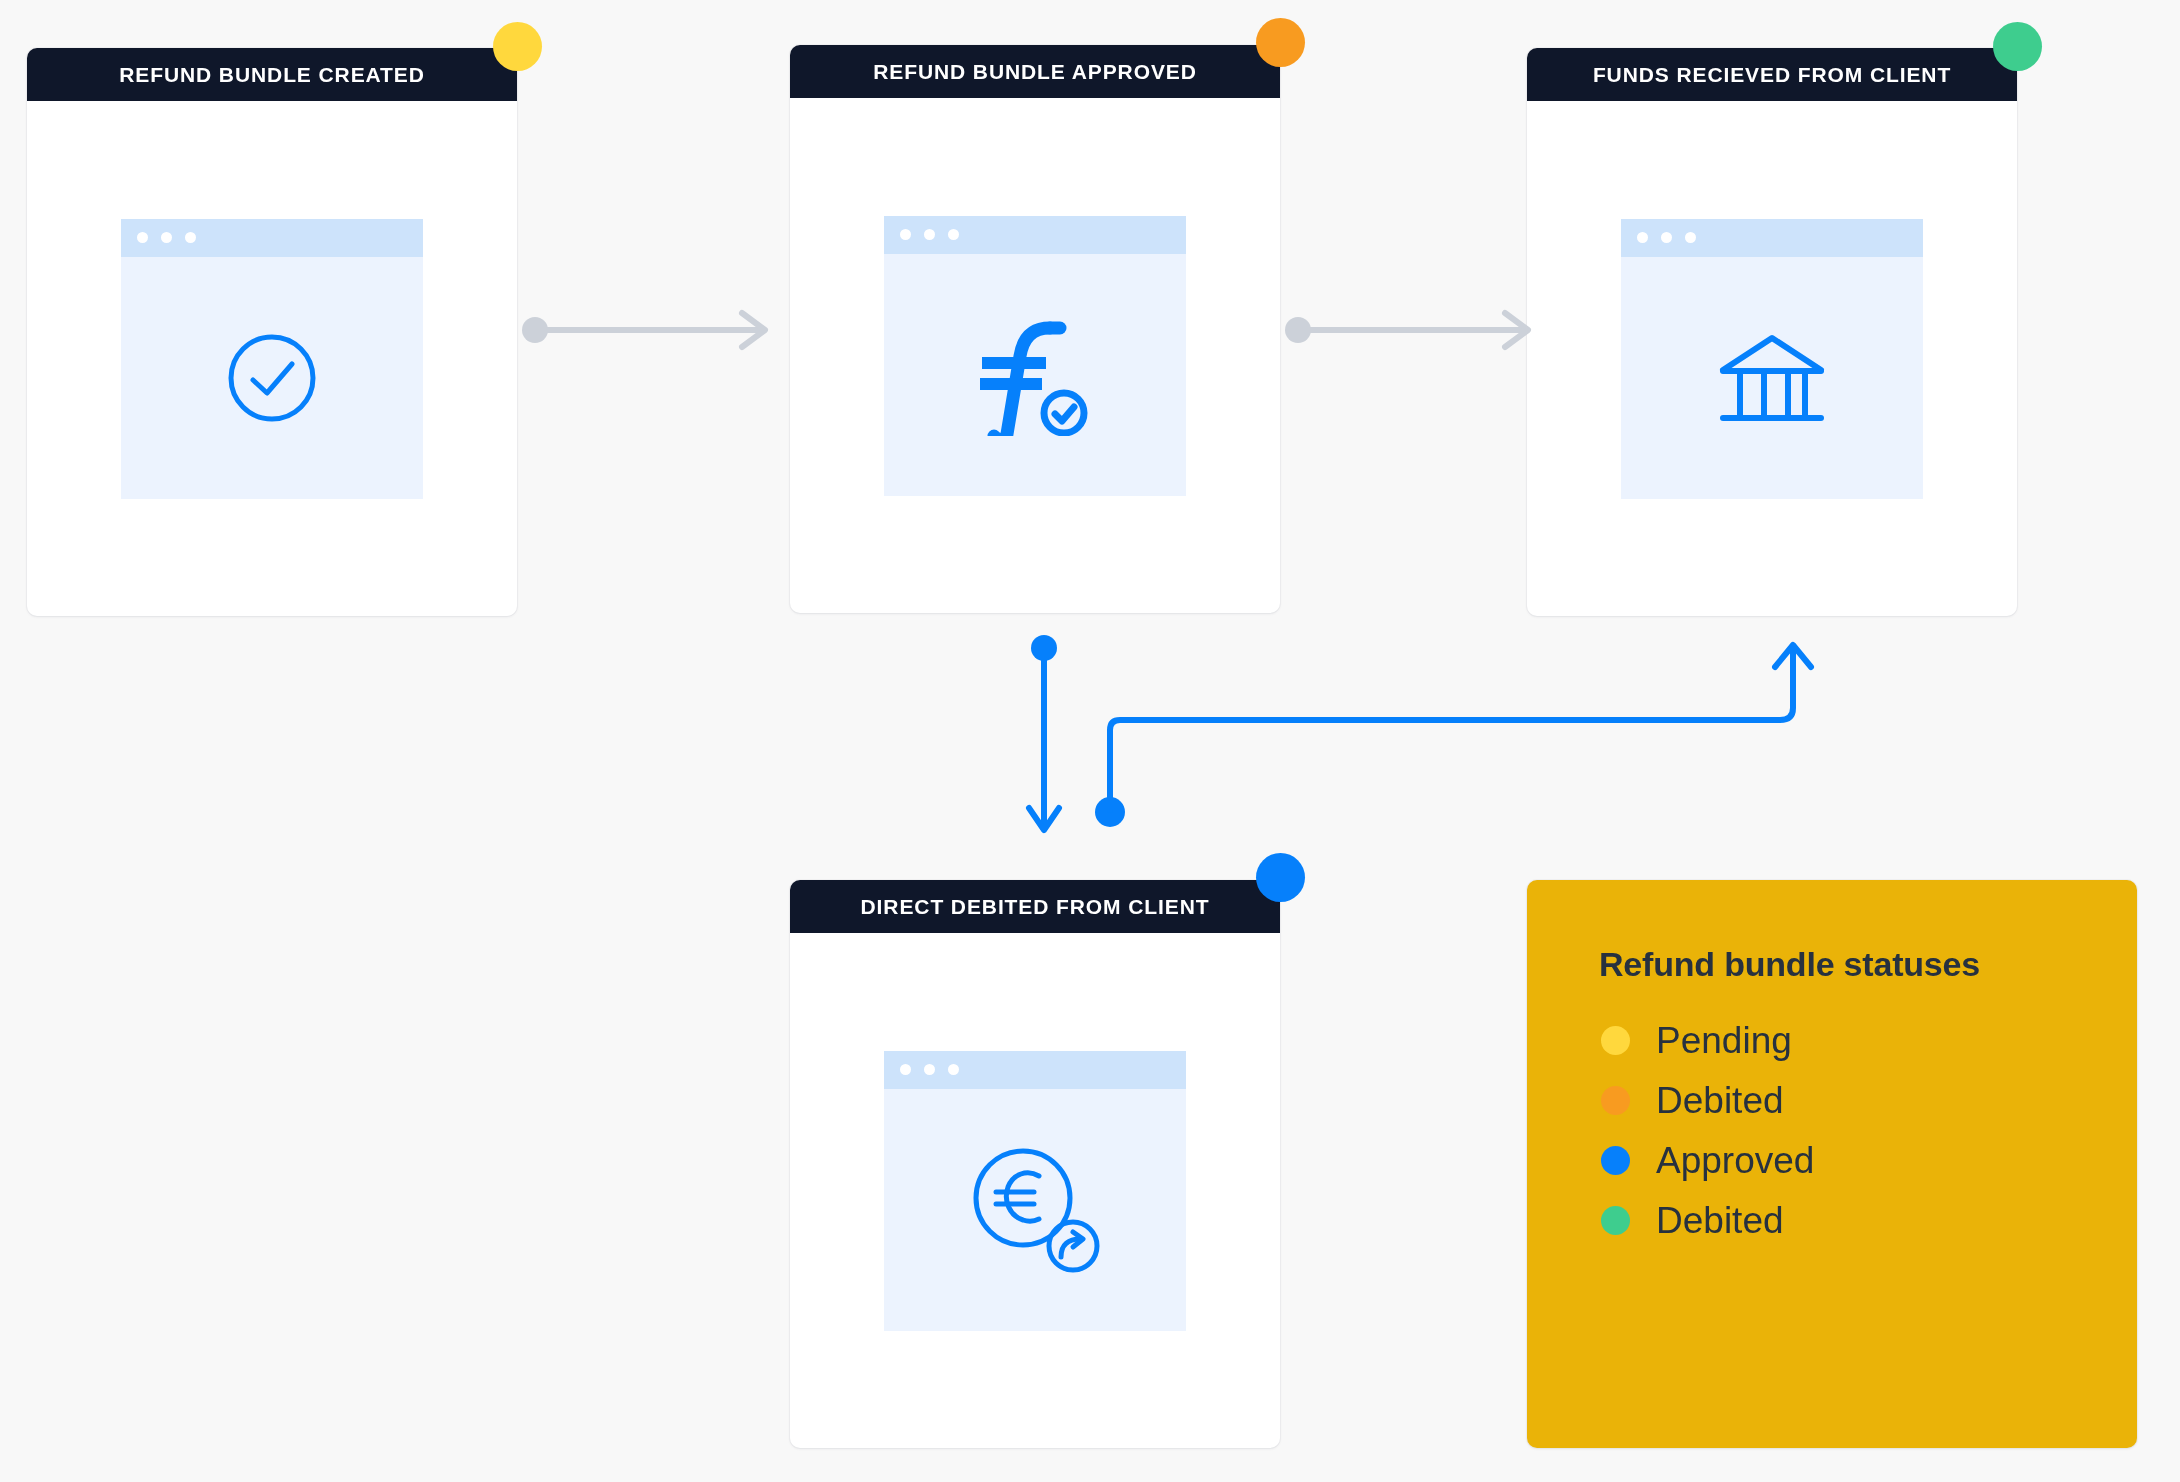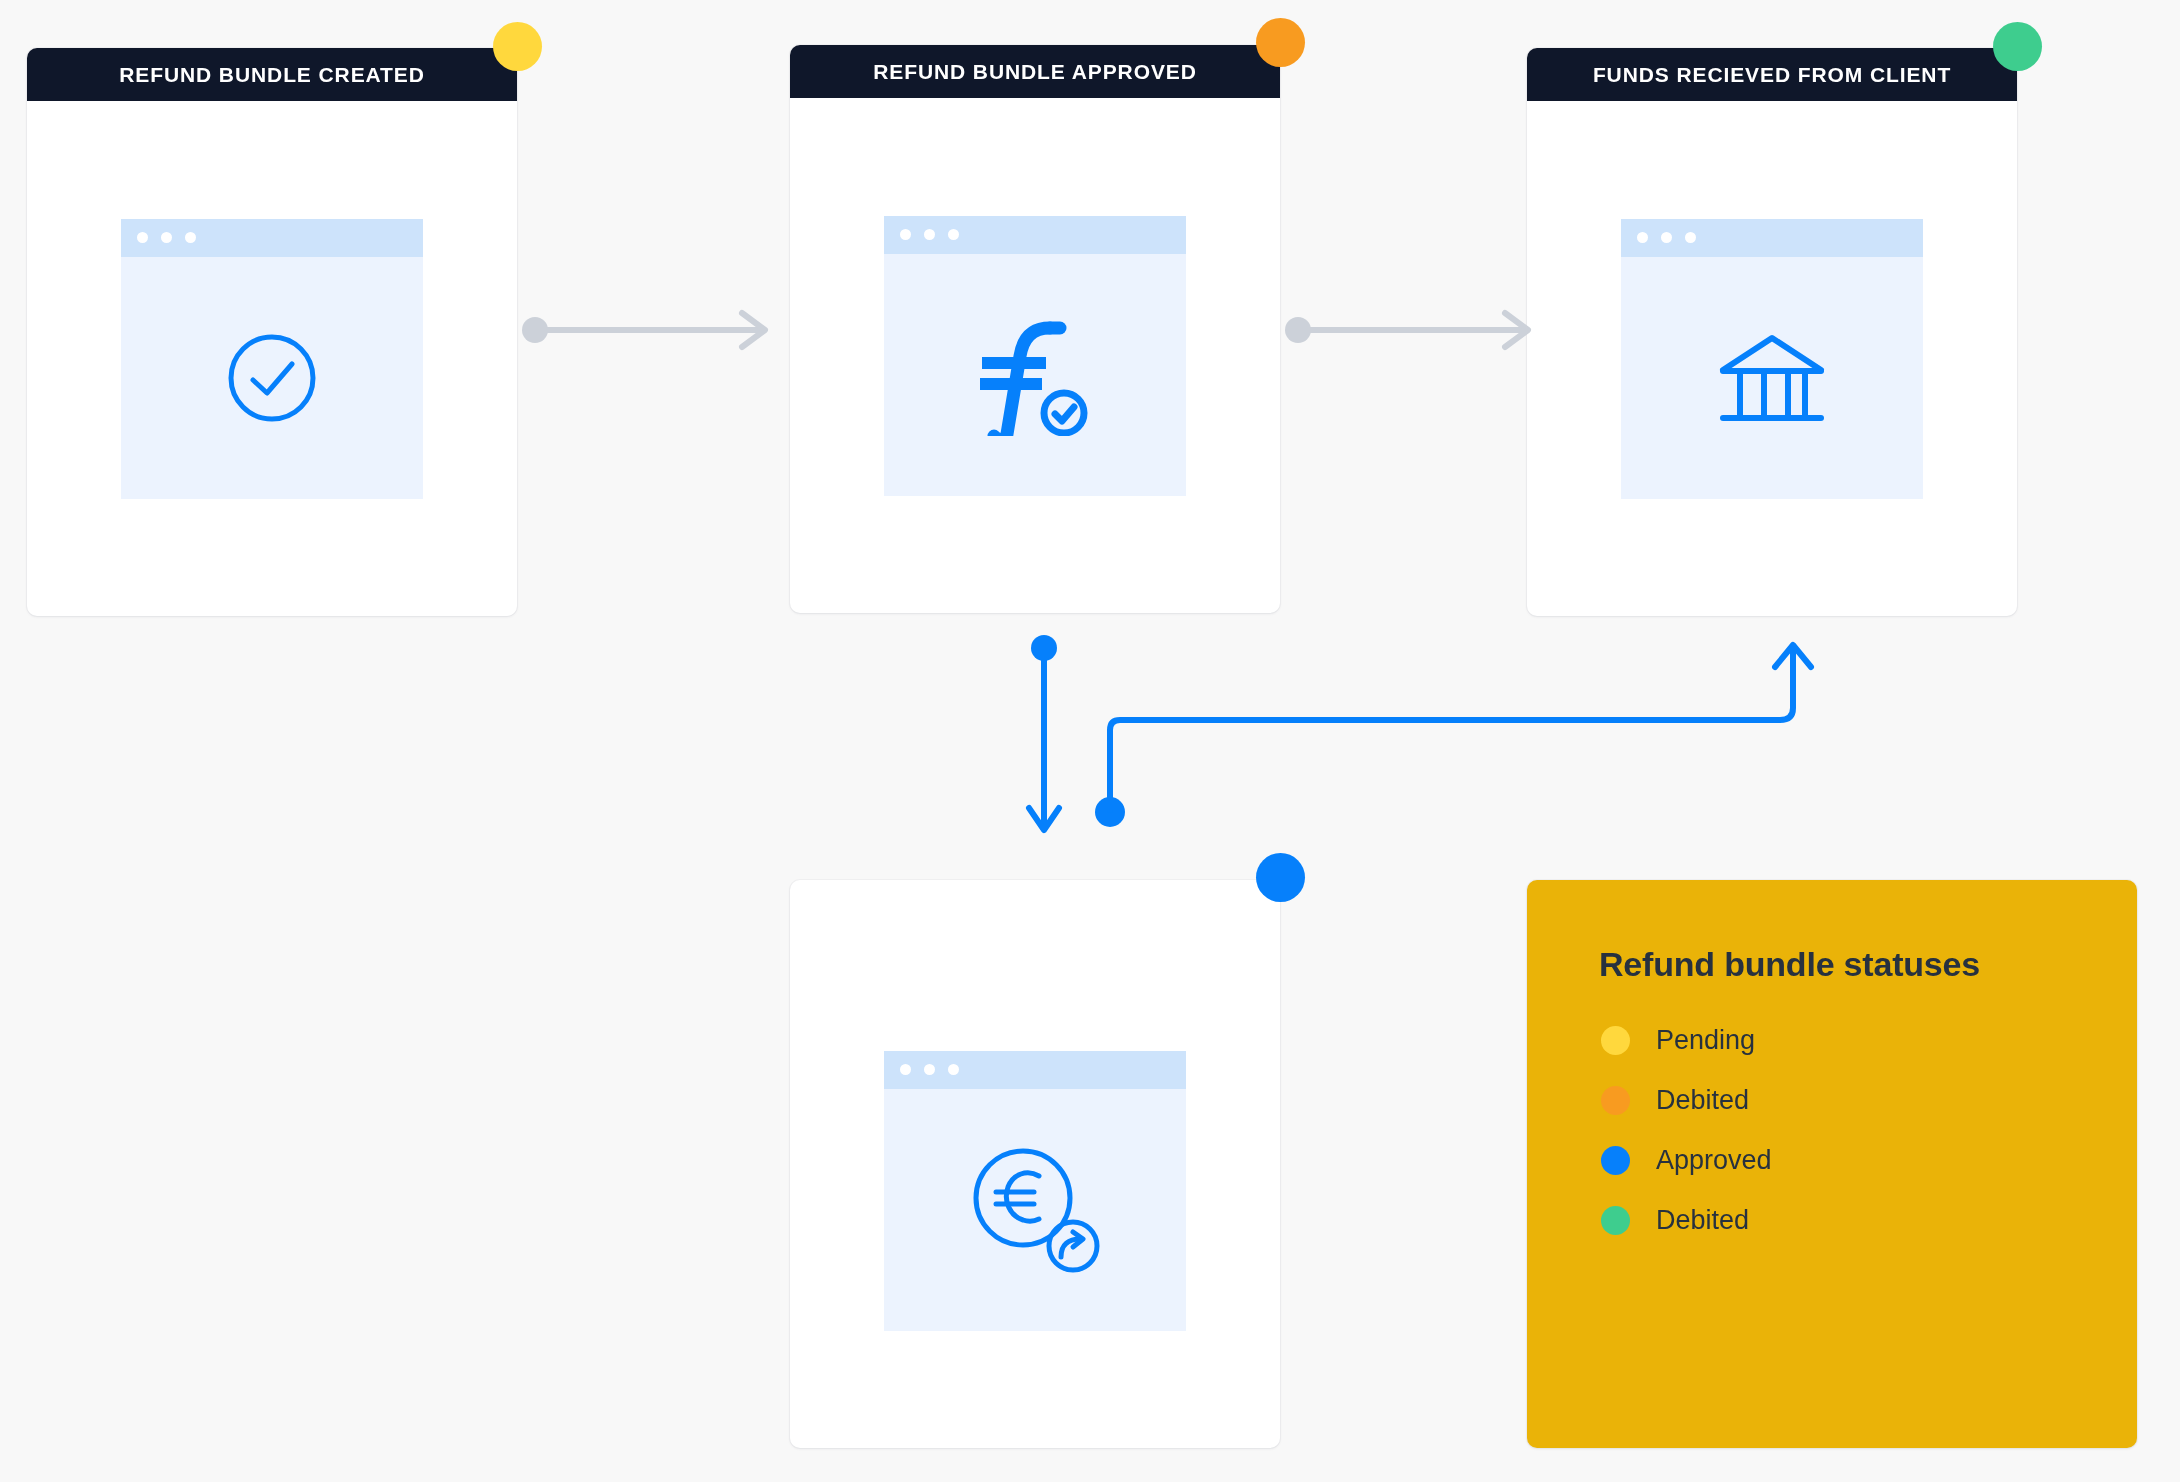--- a/index.html
+++ b/index.html
@@ -110,21 +110,21 @@
     align-items: center;
     gap: 26px;
     height: 30px;
   }
   .legend-swatch {
     width: 29px; height: 29px;
     border-radius: 50%;
     flex: 0 0 29px;
   }
   .legend-label {
-    font-size: 27px;
+    font-size: 37px;
     color: #27313f;
     line-height: 1;
   }
 </style>
 </head>
 <body>
 
 <div id="stage">
 
   <div class="card" style="left:27px; top:48px; width:490px; height:568px;">
@@ -200,20 +200,23 @@
             <line x1="88" y1="44" x2="88" y2="85" stroke="#0680fb" stroke-width="6"></line>
             <line x1="6" y1="88" x2="104" y2="88" stroke="#0680fb" stroke-width="6" stroke-linecap="round"></line>
           </svg>
         </div>
       </div>
     </div>
     <div class="status-dot" style="left:466px; top:-26px; background:#3ecd8e;"></div>
   </div>
 
   <div class="card" style="left:790px; top:880px; width:490px; height:568px;">
+    <div class="card-header" style="width:490px;">
+      <span class="card-header-title">DIRECT DEBITED FROM CLIENT</span>
+    </div>
     <div class="card-body">
       <div class="browser" style="width:302px;height:280px;">
         <div class="browser-bar">
           <span class="browser-dot"></span>
           <span class="browser-dot"></span>
           <span class="browser-dot"></span>
         </div>
         <div class="browser-canvas">
           <svg width="140" height="140" viewBox="0 0 140 140">
             <circle cx="58" cy="58" r="47" fill="none" stroke="#0680fb" stroke-width="5"></circle>

